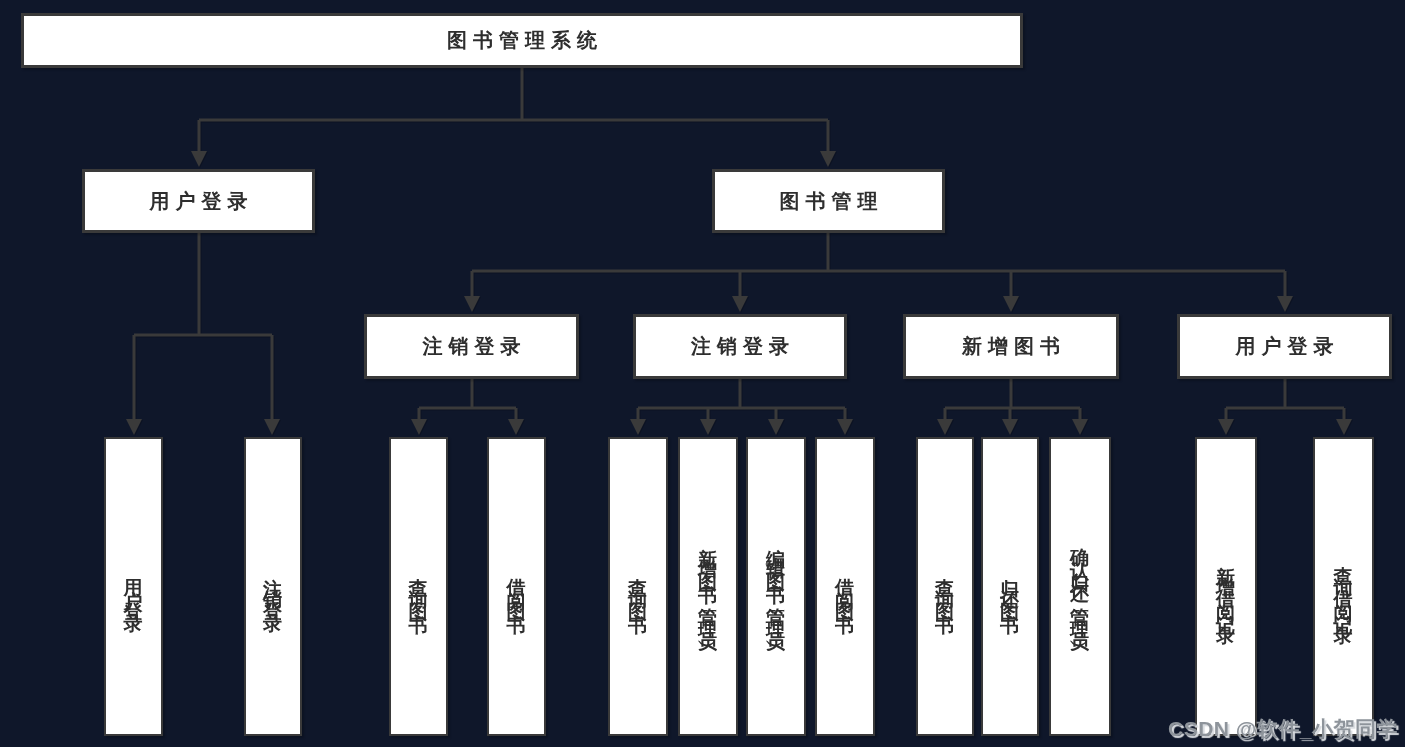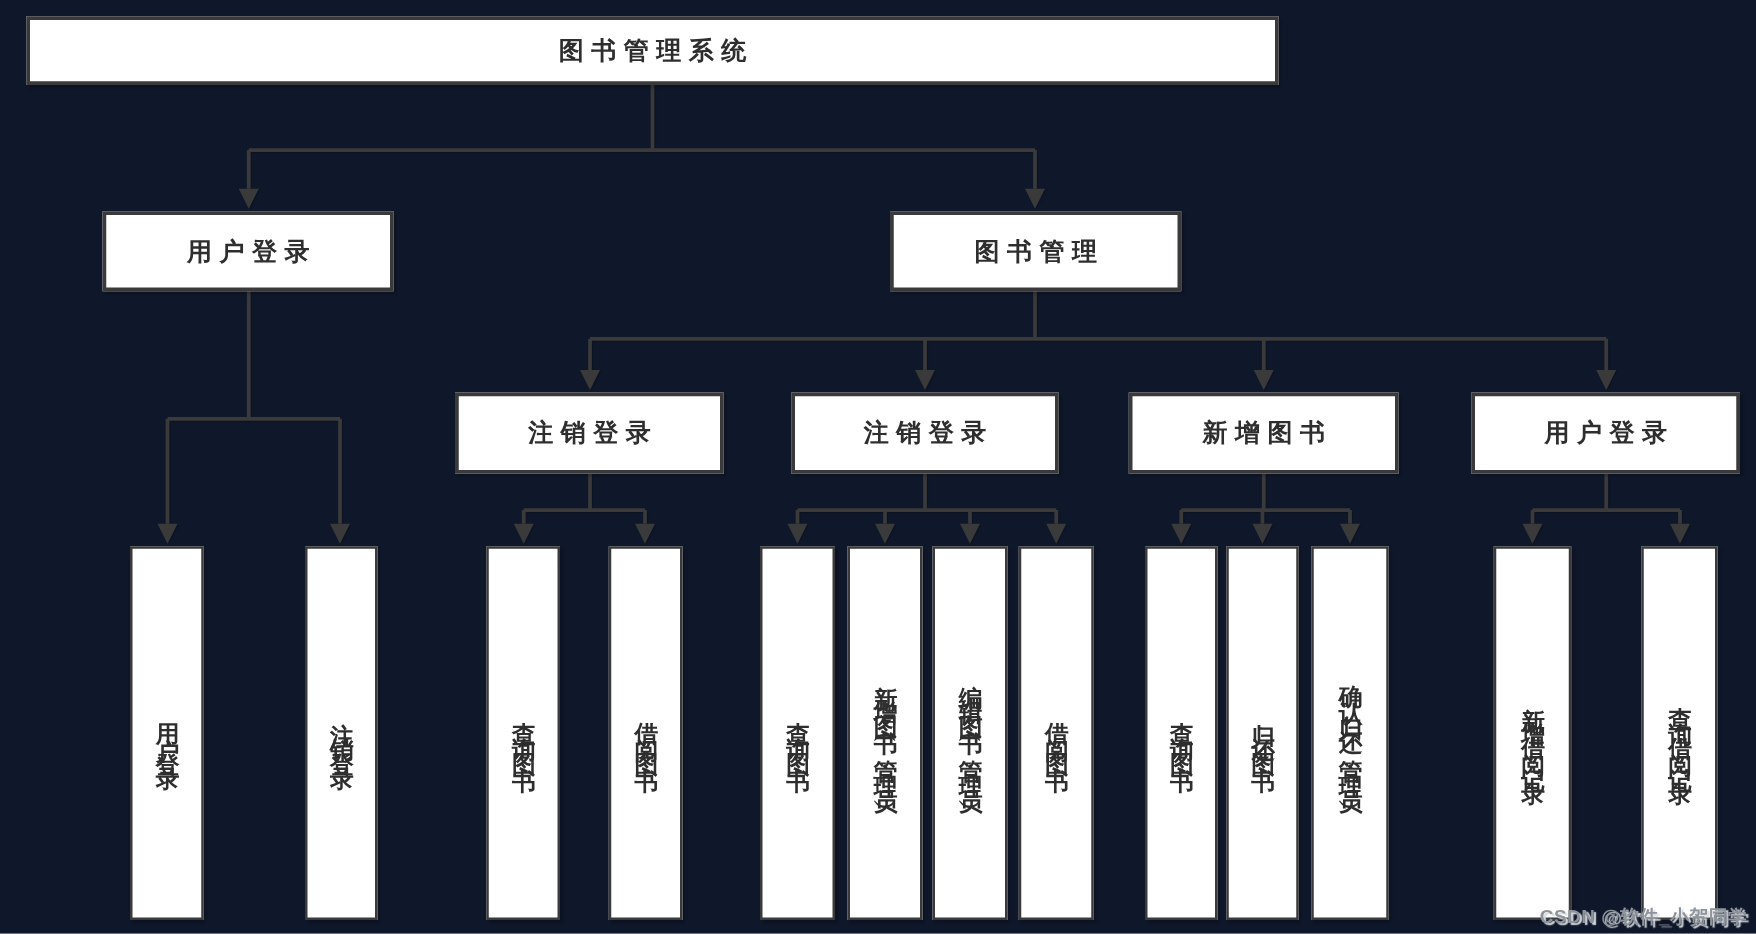--- a/index.html
+++ b/index.html
@@ -48,21 +48,21 @@
     writing-mode:vertical-rl;
     text-orientation:mixed;
     font-size:19px;
     letter-spacing:12px;
     color:var(--text);
     line-height:1;
   }
   .watermark{
     position:absolute;
     right:7px;bottom:4px;
-    font-size:15px;
+    font-size:21px;
     color:var(--wm);
     text-shadow:2px 2px 1px #d9dce0;
     letter-spacing:0.5px;
     white-space:nowrap;
   }
 </style>
 </head>
 <body>
 
 <div class="stage">

